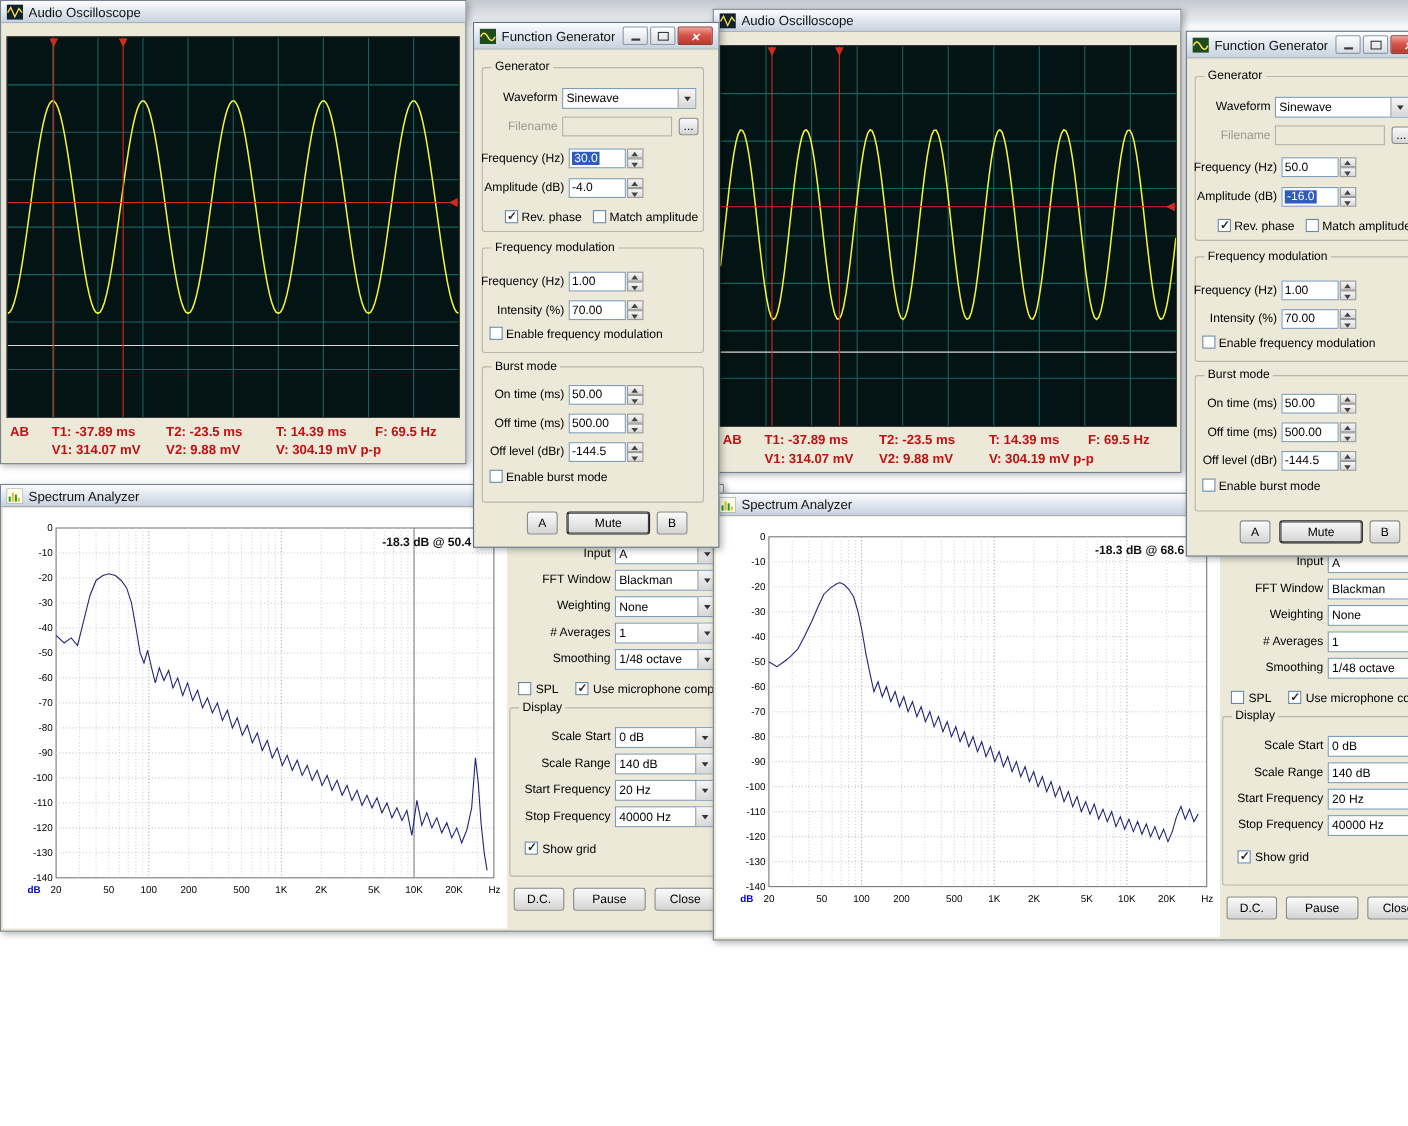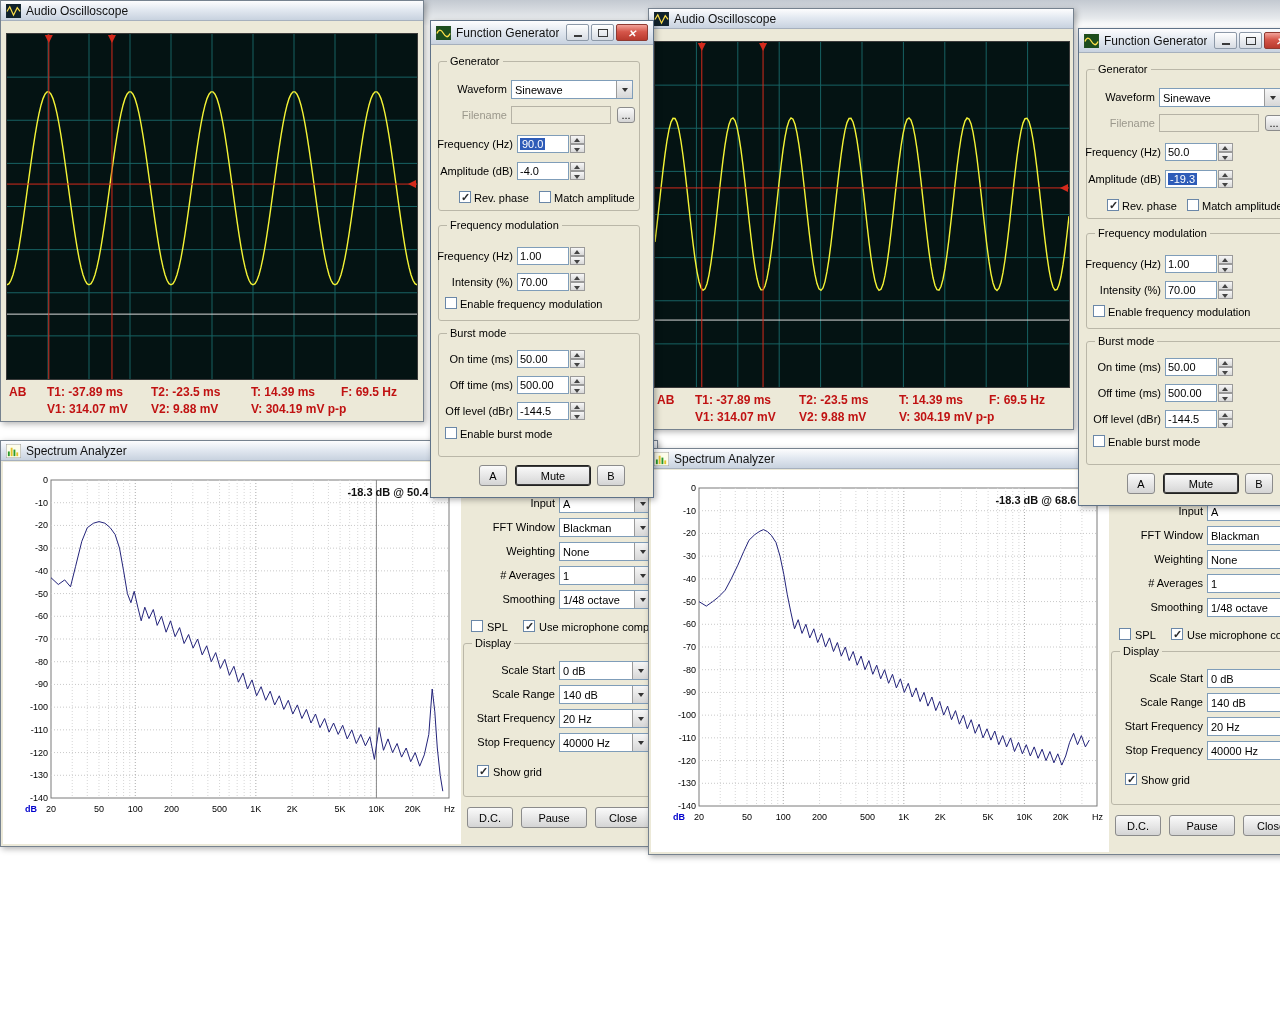--- a/index.html
+++ b/index.html
@@ -483,21 +483,21 @@
       <span class="combo-val">Sinewave</span>
       <span class="combo-btn">
         <i class="tri-dn"></i>
       </span>
     </div>
   <span class="lbl r gray" style="left:6px;top:88px;width:70px">Filename</span>
   <div class="field disabled" style="left:80px;top:85px;width:100px"></div>
   <div class="btn" style="left:186px;top:86px;width:18px;height:16px">...</div>
   <span class="lbl r" style="left:6px;top:117px;width:76px">Frequency (Hz)</span>
   <div class="field" style="left:86px;top:114px;width:52px">
-      <span class="selval">90.0</span>
+      <span class="selval">30.0</span>
     </div>
   <span class="spin" style="left:139px;top:114px">
       <i class="sp up"></i>
       <i class="sp dn"></i>
     </span>
   <span class="lbl r" style="left:6px;top:144px;width:76px">Amplitude (dB)</span>
   <div class="field" style="left:86px;top:141px;width:52px">
       <span>-4.0</span>
     </div>
   <span class="spin" style="left:139px;top:141px">
@@ -598,21 +598,21 @@
   <span class="lbl r" style="left:6px;top:117px;width:76px">Frequency (Hz)</span>
   <div class="field" style="left:86px;top:114px;width:52px">
       <span>50.0</span>
     </div>
   <span class="spin" style="left:139px;top:114px">
       <i class="sp up"></i>
       <i class="sp dn"></i>
     </span>
   <span class="lbl r" style="left:6px;top:144px;width:76px">Amplitude (dB)</span>
   <div class="field" style="left:86px;top:141px;width:52px">
-      <span class="selval">-19.3</span>
+      <span class="selval">-16.0</span>
     </div>
   <span class="spin" style="left:139px;top:141px">
       <i class="sp up"></i>
       <i class="sp dn"></i>
     </span>
   <span class="cb checked" style="left:28px;top:170px"></span>
   <span class="lbl" style="left:43px;top:171px">Rev. phase</span>
   <span class="cb" style="left:108px;top:170px"></span>
   <span class="lbl" style="left:123px;top:171px">Match amplitude</span>
   <div class="group" style="left:7px;top:204px;width:200px;height:94px">

